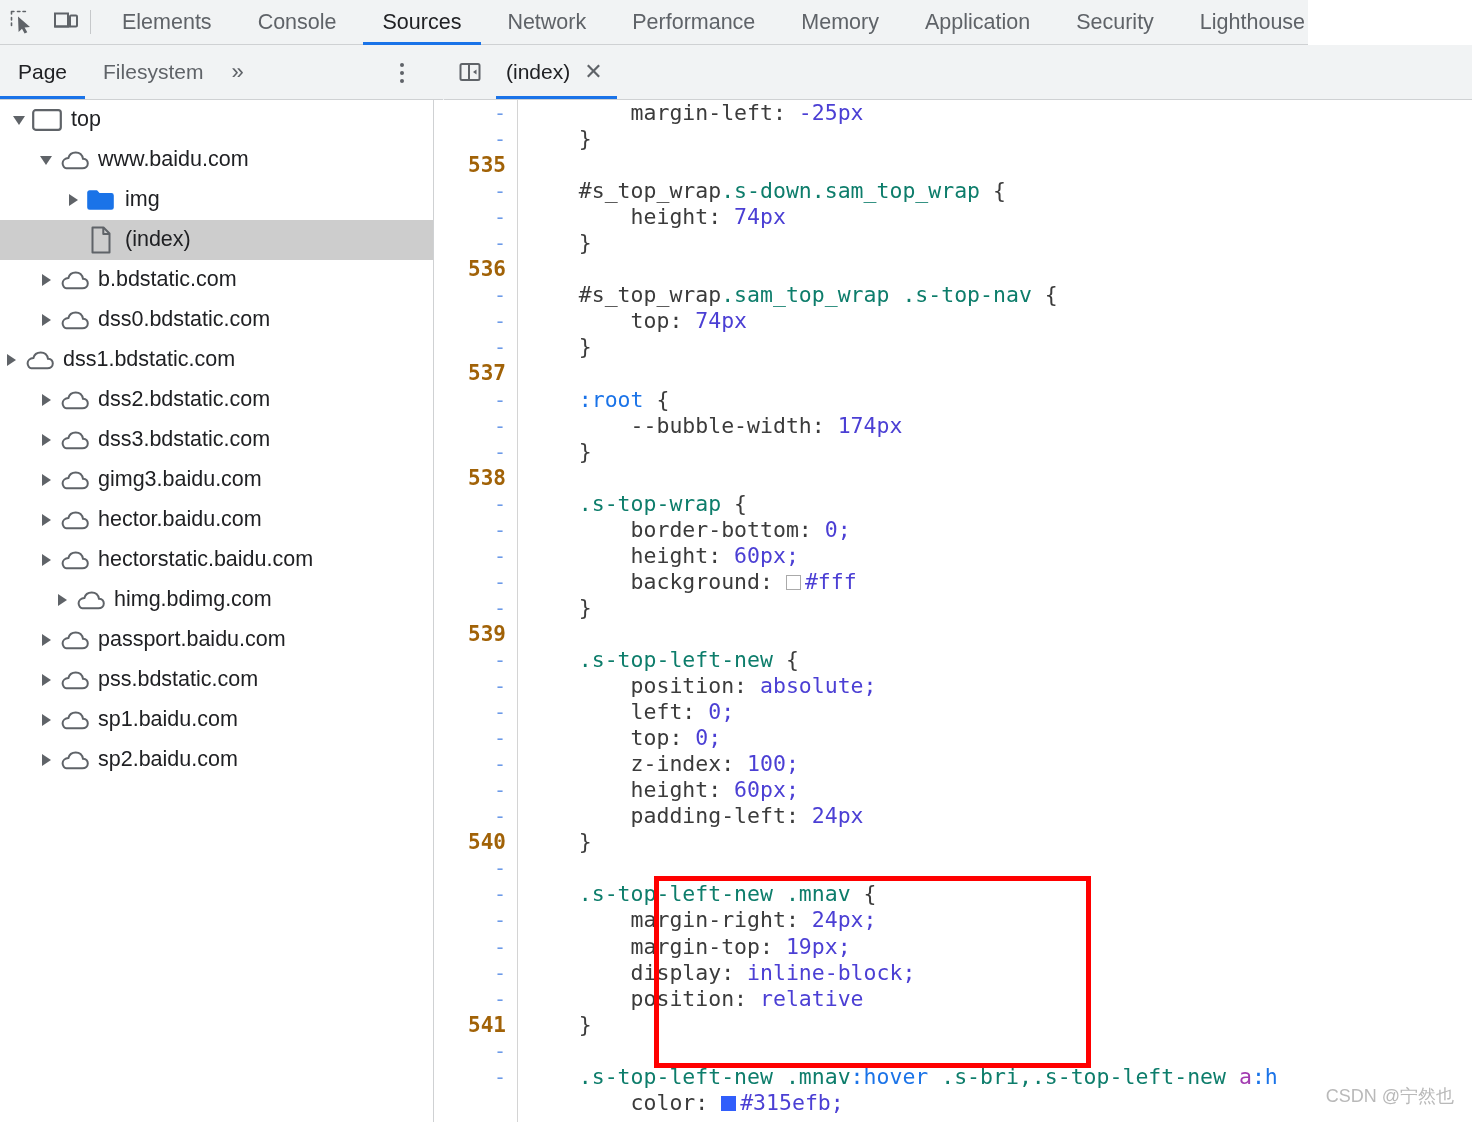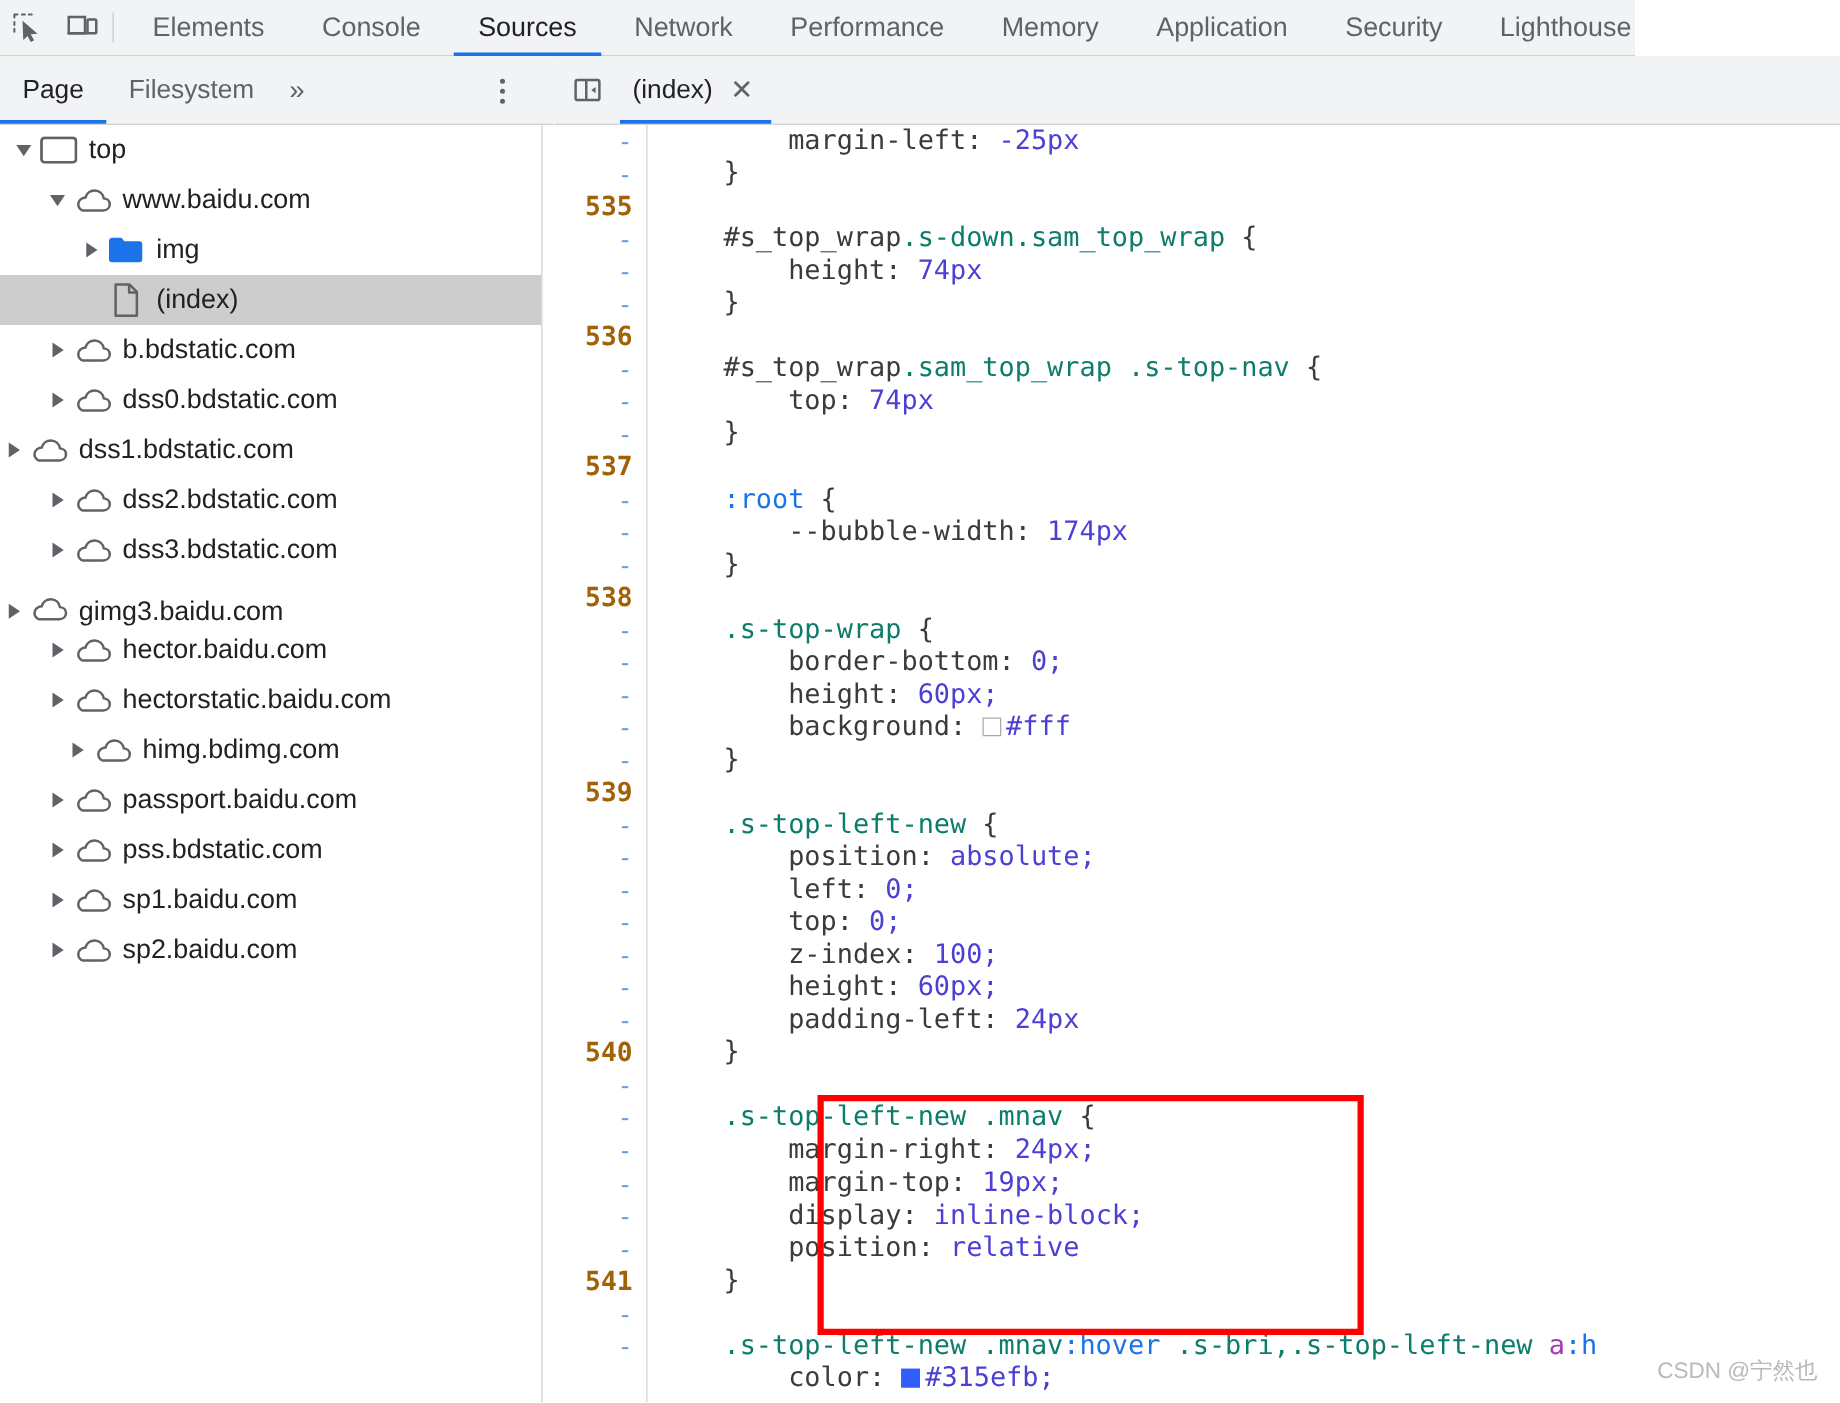--- a/index.html
+++ b/index.html
@@ -412,21 +412,21 @@
         <span class="tw">
           <span></span>
         </span>
         <span class="ticon">
           <svg width="32" height="22" viewBox="0 0 32 22">
             <path d="M8.2 19.3h16.2c3.2 0 5.4-2.1 5.4-4.8 0-2.6-2-4.6-4.8-4.8C24.3 6 21.4 3.4 17.7 3.4c-3.6 0-6.5 2.4-7.3 5.6-3.3.2-5.8 2.5-5.8 5.3 0 2.8 2.1 5 3.6 5z" fill="none" stroke="#5f6368" stroke-width="2"></path>
           </svg>
         </span>
         <span class="tlabel">dss3.bdstatic.com</span>
       </div>
-      <div class="tree-row" style=" align-items: flex-end;">
+      <div class="tree-row" style="padding-left: 35px;">
         <span class="tw">
           <span></span>
         </span>
         <span class="ticon">
           <svg width="32" height="22" viewBox="0 0 32 22">
             <path d="M8.2 19.3h16.2c3.2 0 5.4-2.1 5.4-4.8 0-2.6-2-4.6-4.8-4.8C24.3 6 21.4 3.4 17.7 3.4c-3.6 0-6.5 2.4-7.3 5.6-3.3.2-5.8 2.5-5.8 5.3 0 2.8 2.1 5 3.6 5z" fill="none" stroke="#5f6368" stroke-width="2"></path>
           </svg>
         </span>
         <span class="tlabel">gimg3.baidu.com</span>
       </div>

